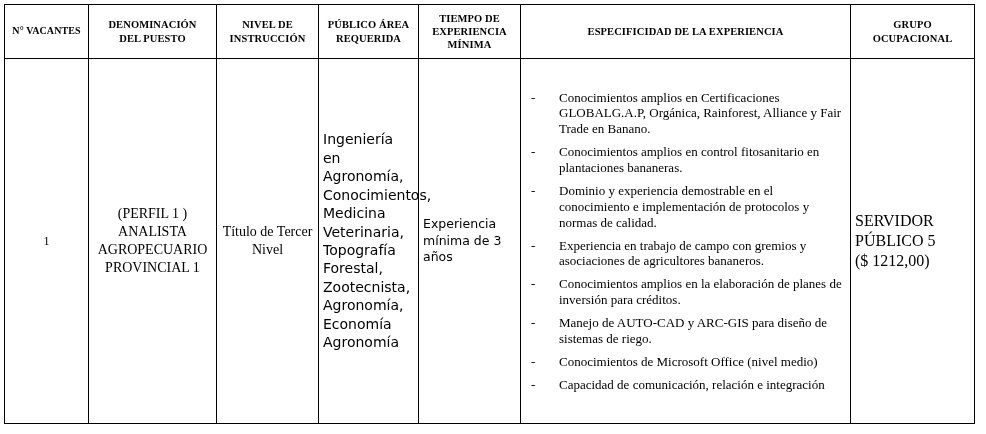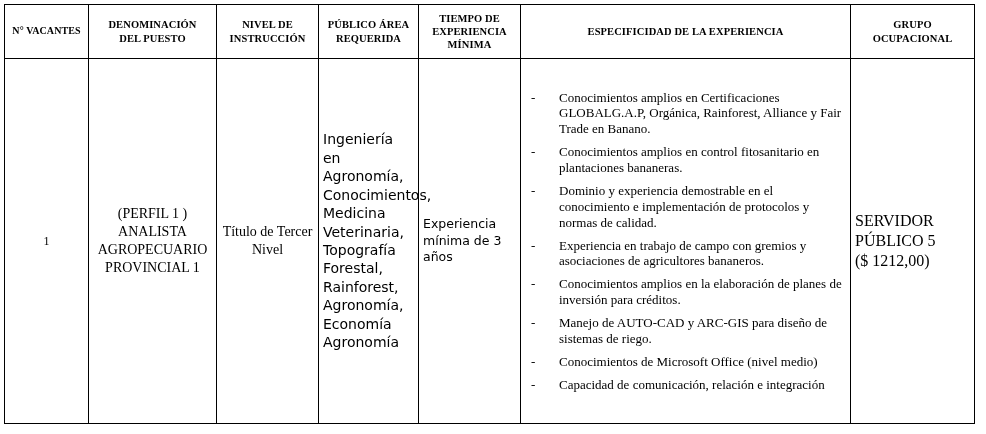--- a/index.html
+++ b/index.html
@@ -177,21 +177,21 @@
           <span>Nivel</span>
         </td>
         <td class="cell-titulo">
           <span>Ingeniería en</span><br>
           <span>Agronomía,</span><br>
           <span>Conocimientos,</span><br>
           <span>Medicina</span><br>
           <span>Veterinaria,</span><br>
           <span>Topografía</span><br>
           <span>Forestal,</span><br>
-          <span>Rainforest,</span><br>
+          <span>Zootecnista,</span><br>
           <span>Agronomía,</span><br>
           <span>Economía</span><br>
           <span>Agronomía</span>
         </td>
         <td class="cell-tiempo">
           <span>Experiencia</span><br>
           <span>mínima de 3</span><br>
           <span>años</span>
         </td>
         <td class="cell-especificidad">

